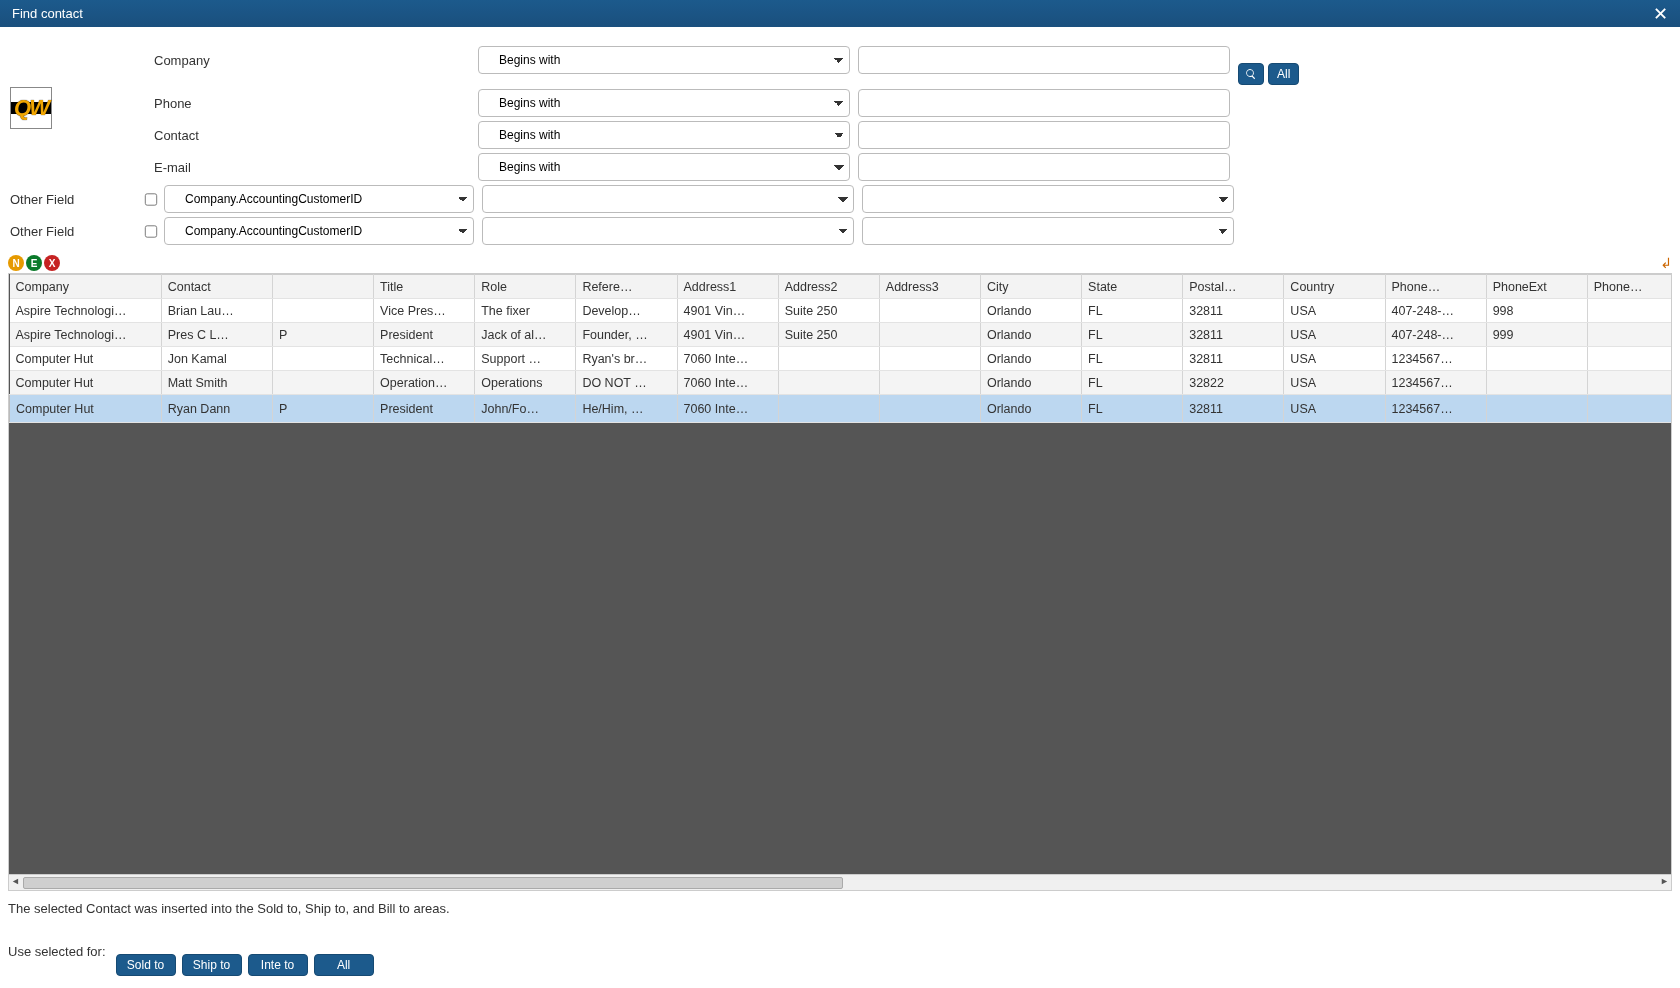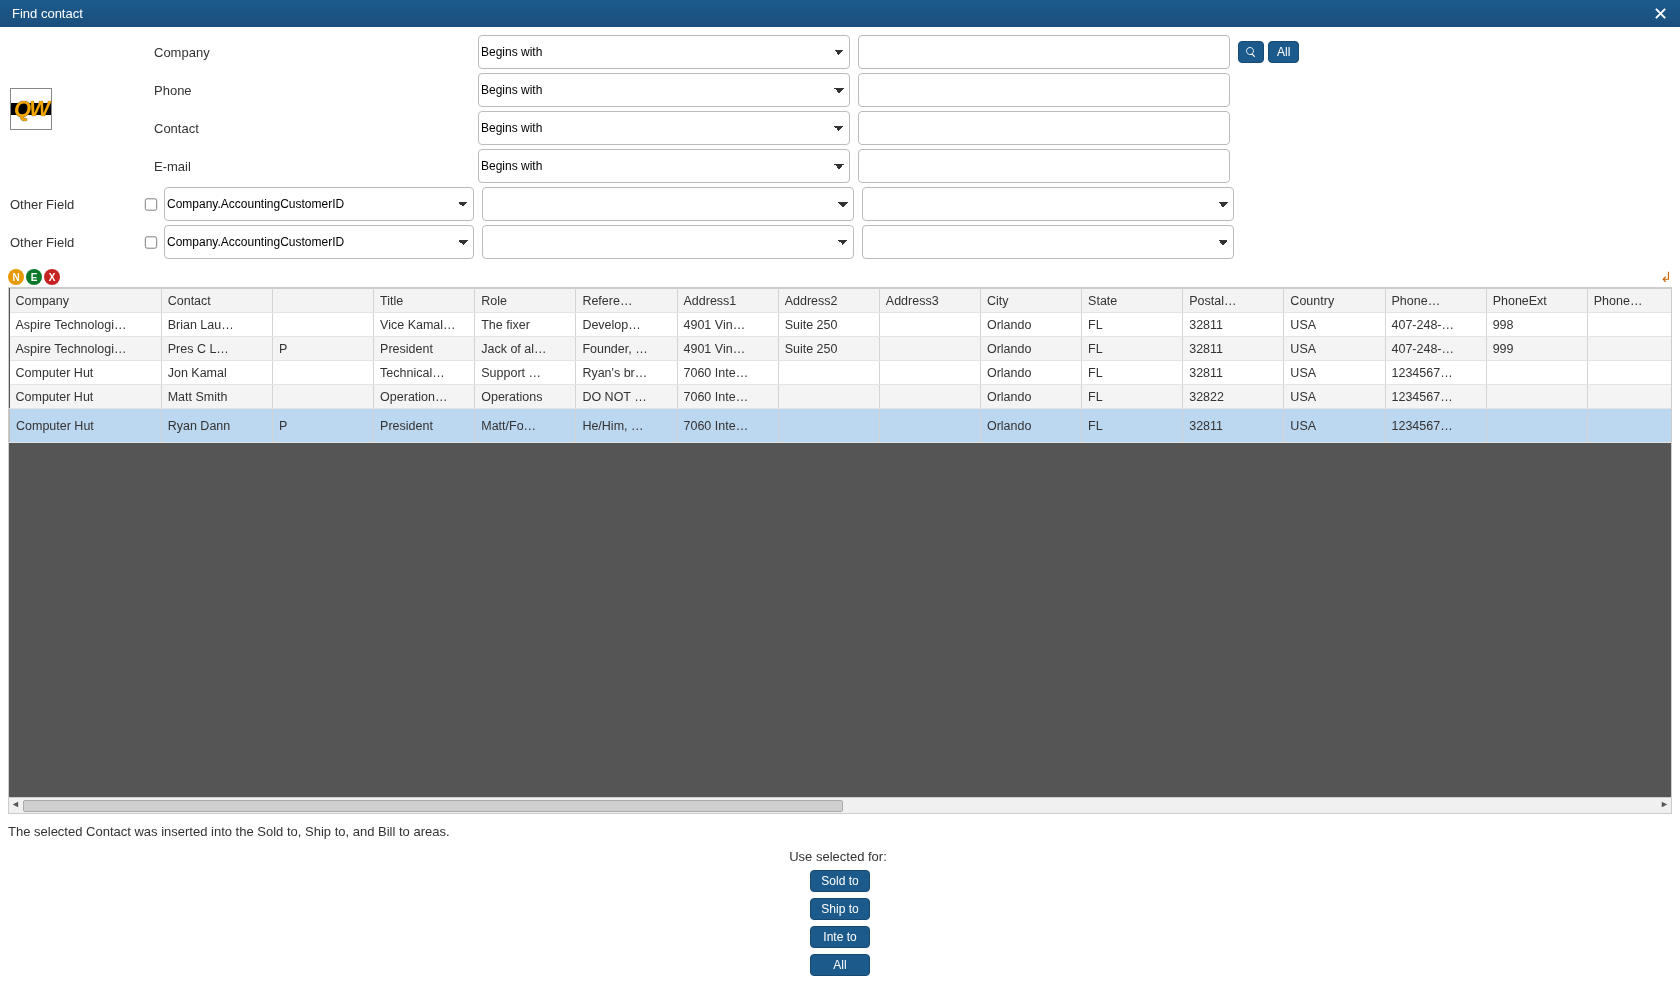--- a/index.html
+++ b/index.html
@@ -27,30 +27,30 @@
     grid-template-columns: 134px 320px 372px 372px 72px;
     column-gap: 8px;
     row-gap: 4px;
     align-items: center;
   }
   .logo-cell { grid-row: 1 / span 4; display: flex; align-items: flex-start; padding-left: 2px; }
   .logo { width: 42px; height: 42px; border: 1px solid #888; background: linear-gradient(to bottom, #fff 0 35%, #000 35% 65%, #fff 65% 100%); display: flex; align-items: center; justify-content: center; }
   .logo span { font-weight: bold; font-style: italic; font-size: 22px; color: #f0a500; text-shadow: 0 0 1px #000; letter-spacing: -2px; }
   .label { font-size: 13px; padding-left: 4px; }
   .sel, .inp {
-    height: 34px;
+    height: 28px;
     border: 1px solid #bbb;
     border-radius: 4px;
     font-size: 12px;
-    padding: 2px 2px;
+    padding: 2px 20px;
     width: 100%;
     background: #fff;
   }
   .sel { appearance: none; background-image: linear-gradient(45deg, transparent 50%, #333 50%), linear-gradient(135deg, #333 50%, transparent 50%); background-position: right 10px center, right 5px center; background-size: 5px 5px, 5px 5px; background-repeat: no-repeat; padding-right: 22px; }
-  .btn { height: 22px; padding: 0 8px; background: #1c5a8c; color: #fff; border: 1px solid #164a73; border-radius: 4px; font-size: 12px; cursor: pointer; display: inline-flex; align-items: center; justify-content: center; }
+  .btn { height: 22px; padding: 0 8px; background: #1c5a8c; color: #fff; border: 1px solid #164a73; border-radius: 4px; font-size: 12px; cursor: pointer; display: inline-flex; align-items: center; justify-content: center; margin-top: 28px; }
   .btn-icon { width: 26px; padding: 0; }
   .btn-group { display: flex; gap: 4px; }
 
   .other-row {
     display: grid;
     grid-template-columns: 130px 26px 310px 8px 372px 8px 372px;
     align-items: center;
     margin-top: 4px;
   }
   .other-row .label { padding-left: 2px; }
@@ -83,21 +83,21 @@
   .grid tr.alt td { background:#f4f4f4; }
   .grid tr.sel td { background:#bcd7f0; }
   .grid-body-pad { background:#555; height:560px;}
 
   .scroll-fake { height:16px; background:#f0f0f0; border:1px solid #ccc; border-top:none; position:relative; }
   .scroll-fake::before { content:'◄'; font-size:9px; position:absolute; left:2px; top:1px; color:#555;}
   .scroll-fake::after { content:'►'; font-size:9px; position:absolute; right:2px; top:1px; color:#555;}
   .scroll-thumb { position:absolute; left:14px; width:820px; top:2px; height:12px; background:#cfcfcf; border:1px solid #aaa; border-radius:2px;}
 
   .status { padding: 6px 8px 4px 8px; font-size:13px; }
-  .footer { padding: 6px 8px 12px 8px; display:flex; align-items:center; gap:6px;flex-direction:column;}
+  .footer { padding: 6px 8px 12px 8px; display:flex; align-items:center; gap:6px;}
   .footer .btn { width:60px; }
   .footer .prompt { margin-right:4px; }
 
   
   svg.si { width:12px; height:12px; fill:#fff; }
 </style>
 </head>
 <body>
 
 <div class="header">
@@ -209,21 +209,21 @@
             <th>Phone…</th>
             <th>PhoneExt</th>
             <th>Phone…</th>
           </tr>
         </thead>
         <tbody>
           <tr>
             <td>Aspire Technologi…</td>
             <td>Brian Lau…</td>
             <td></td>
-            <td>Vice Kamal…</td>
+            <td>Vice Pres…</td>
             <td>The fixer</td>
             <td>Develop…</td>
             <td>4901 Vin…</td>
             <td>Suite 250</td>
             <td></td>
             <td>Orlando</td>
             <td>FL</td>
             <td>32811</td>
             <td>USA</td>
             <td>407-248-…</td>
@@ -282,21 +282,21 @@
             <td>USA</td>
             <td>1234567…</td>
             <td></td>
             <td></td>
           </tr>
           <tr class="sel">
             <td>Computer Hut</td>
             <td>Ryan Dann</td>
             <td>P</td>
             <td>President</td>
-            <td>Matt/Fo…</td>
+            <td>John/Fo…</td>
             <td>He/Him, …</td>
             <td>7060 Inte…</td>
             <td></td>
             <td></td>
             <td>Orlando</td>
             <td>FL</td>
             <td>32811</td>
             <td>USA</td>
             <td>1234567…</td>
             <td></td>

